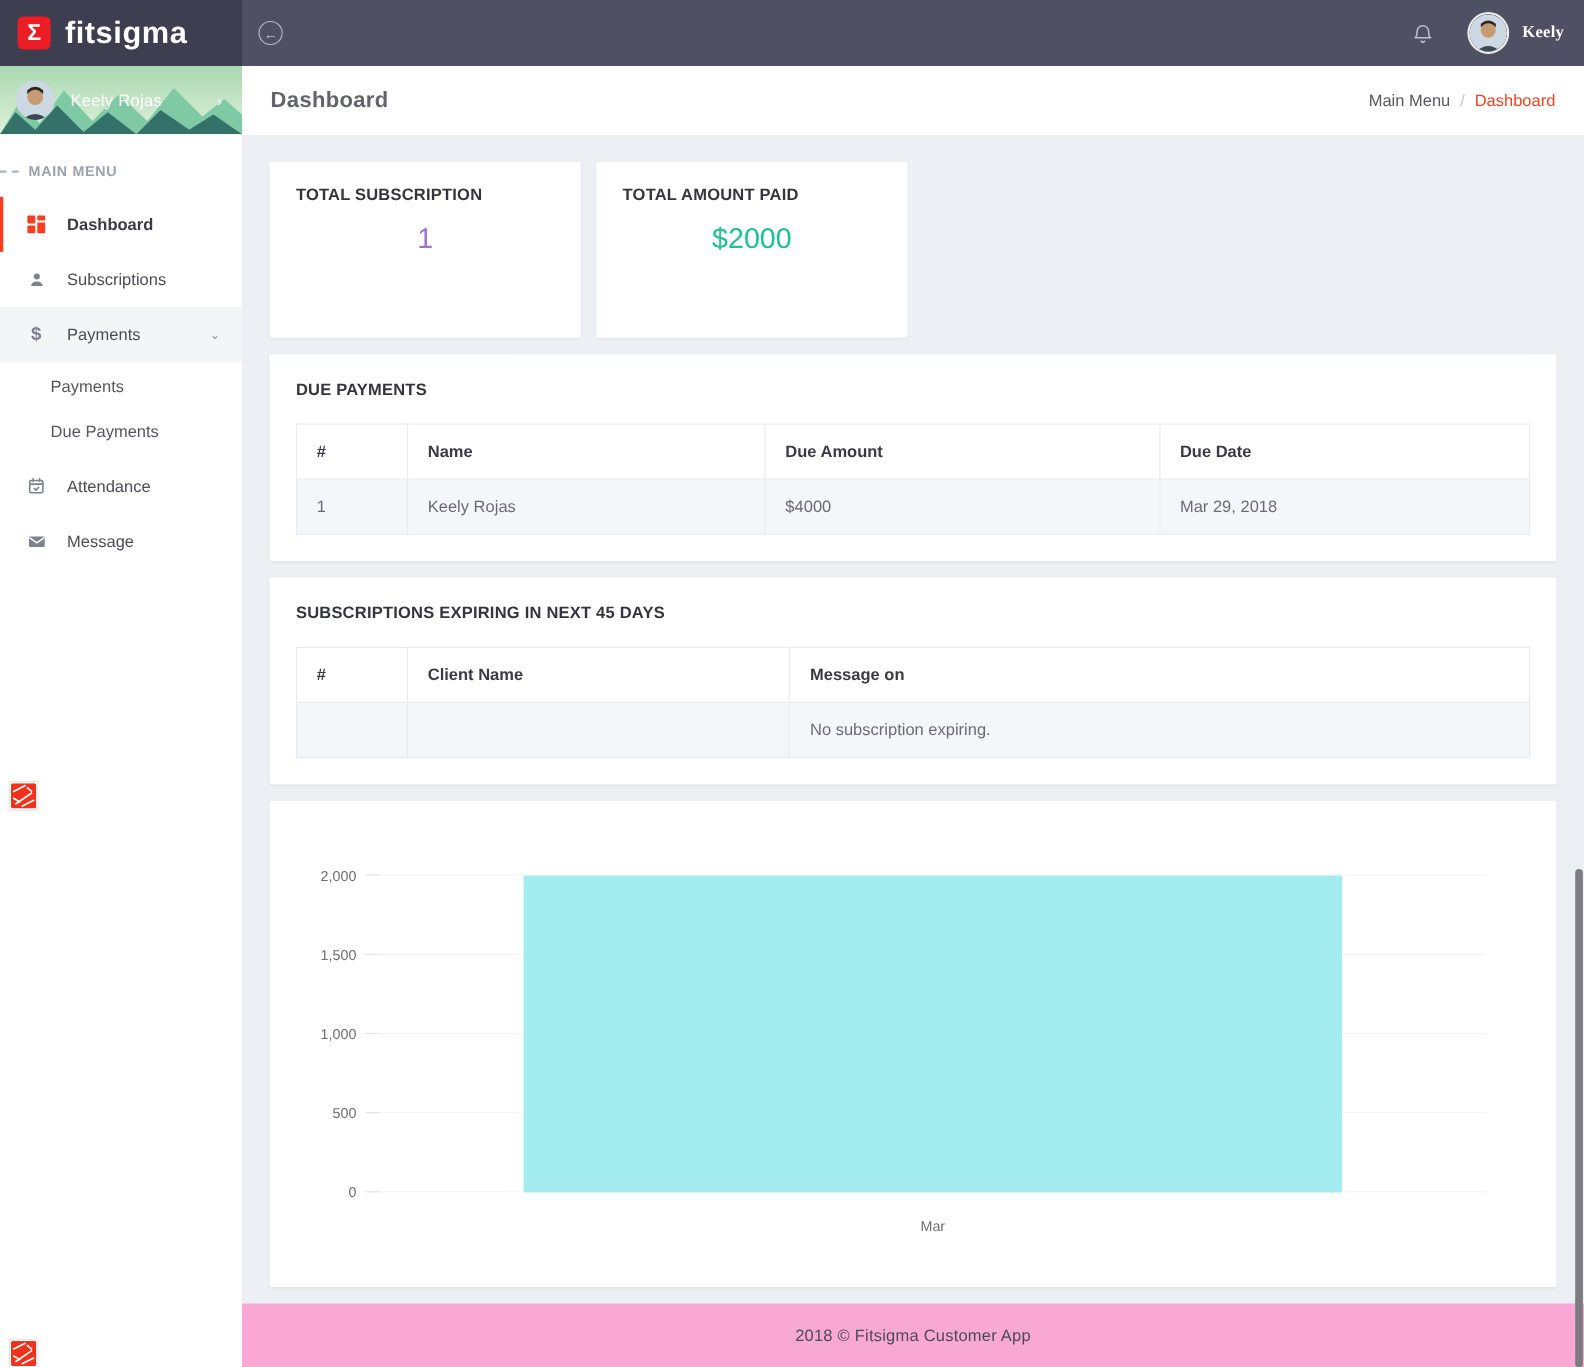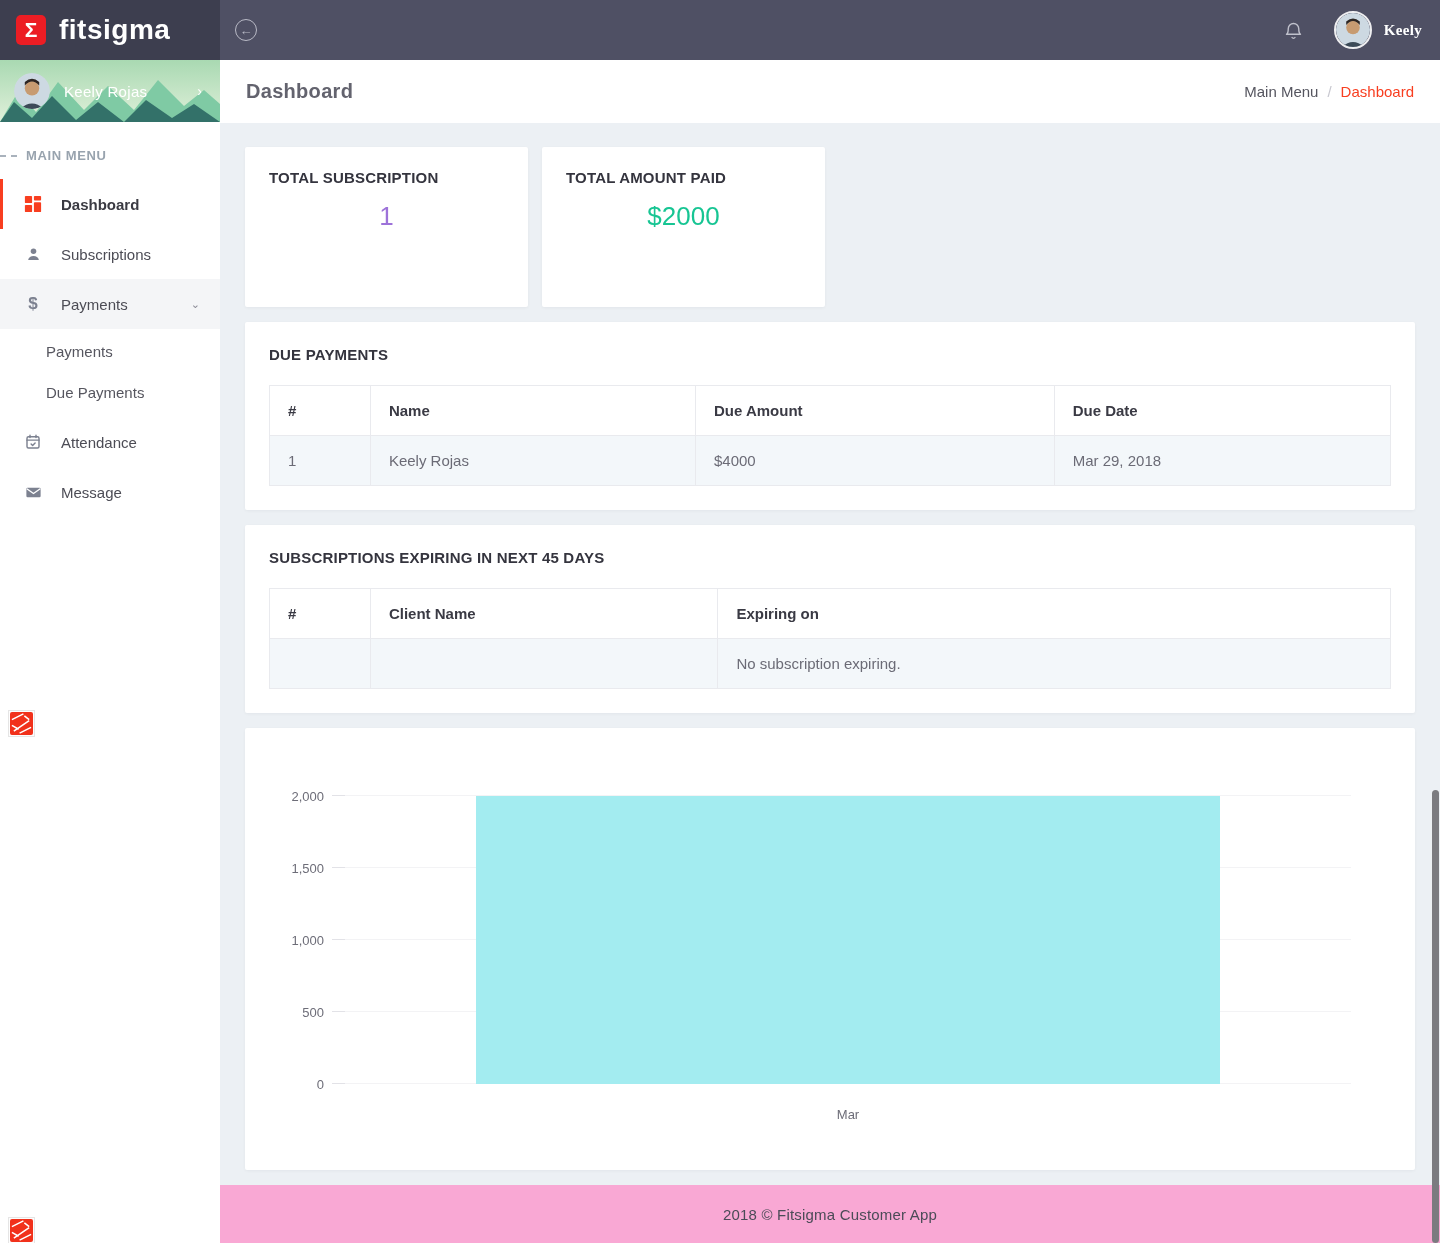--- a/index.html
+++ b/index.html
@@ -291,21 +291,21 @@
       <table class="data-table">
         <colgroup>
             <col style="width:9%">
             <col style="width:31%">
             <col style="width:60%">
           </colgroup>
         <thead>
           <tr>
             <th>#</th>
             <th>Client Name</th>
-            <th>Expiring on</th>
+            <th>Message on</th>
           </tr>
         </thead>
         <tbody>
           <tr>
             <td></td>
             <td></td>
             <td>No subscription expiring.</td>
           </tr>
         </tbody>
       </table>

